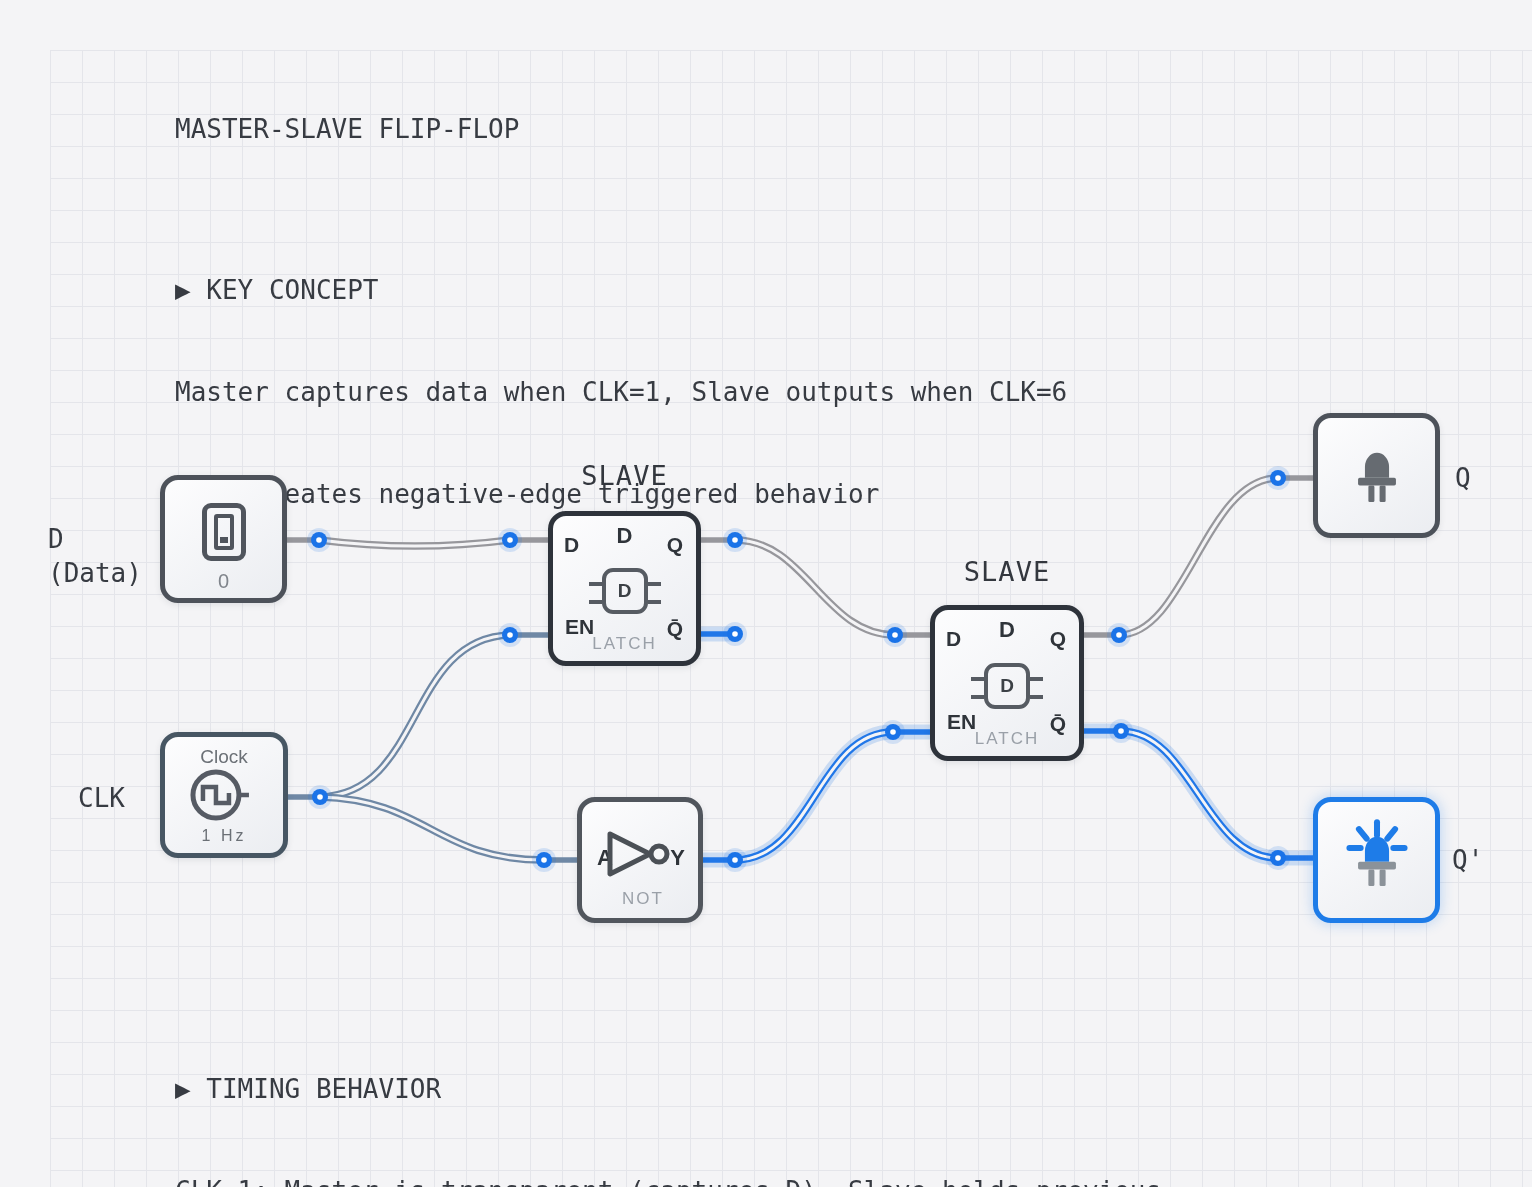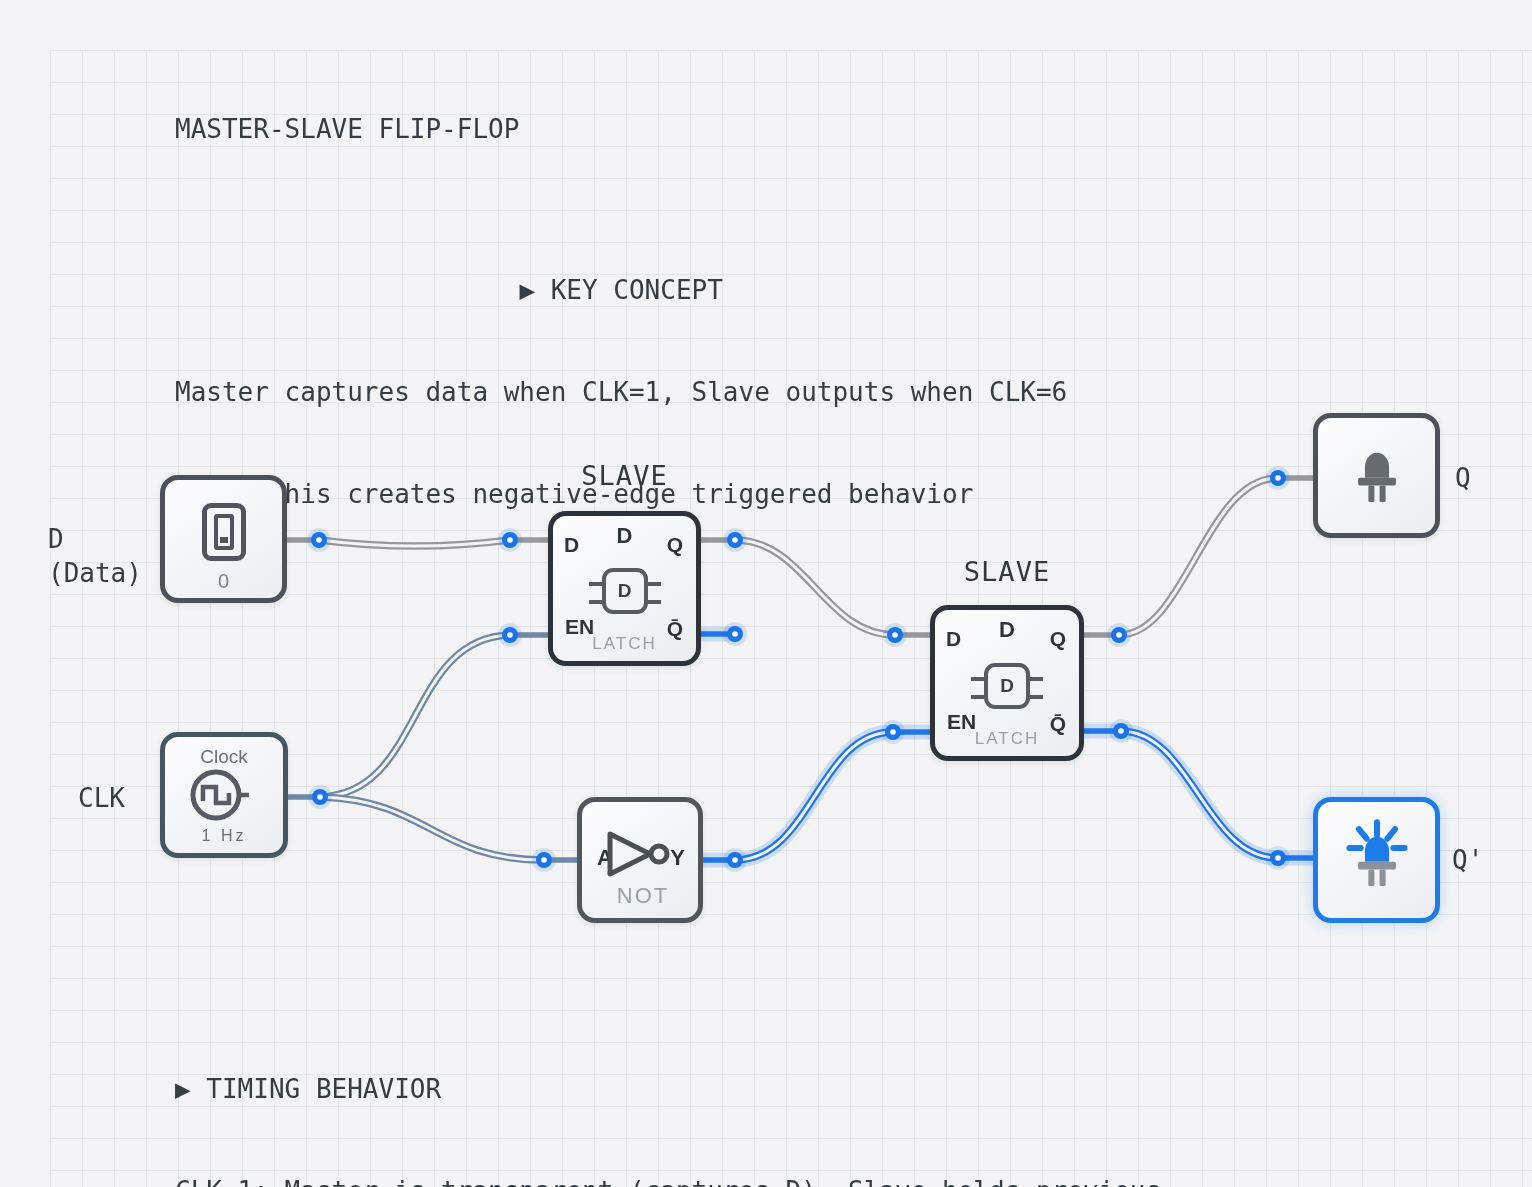--- a/index.html
+++ b/index.html
@@ -14,21 +14,21 @@
     background-image:
       linear-gradient(to right, #e4e5ea 1px, transparent 1px),
       linear-gradient(to bottom, #e4e5ea 1px, transparent 1px);
     background-size:32px 32px;
   }
   .wires { position:absolute; left:0; top:0; }
 
   
   .txt { position:absolute; color:#373b42; font-size:26px; line-height:34px; white-space:pre; }
   .title-block  { left:175px; top:44px; }
-  .key-block    { left:175px; top:205px;text-align:center; }
+  .key-block    { left:175px; top:205px; }
   .timing-block { left:175px; top:1004px; }
 
   .section-box {
     position:absolute; left:163px; top:349px; width:481px; height:63px;
     border:2.5px solid #9aa3dc; border-radius:12px;
     display:flex; align-items:center; justify-content:center;
     color:#373b42; font-size:26px;
   }
 
   .floating-label { position:absolute; color:#373b42; font-size:26px; line-height:34px; }
@@ -84,21 +84,21 @@
   .chip-stub { position:absolute; width:13px; height:4px; background:#565b62; }
   .st-l1 { left:-17px; top:10px; } .st-l2 { left:-17px; top:28px; }
   .st-r1 { right:-17px; top:10px; } .st-r2 { right:-17px; top:28px; }
 
   
   .not-a { position:absolute; left:15px; top:50%; transform:translateY(-58%);
            color:#2f343a; font-weight:bold; font-size:22px; }
   .not-y { position:absolute; right:13px; top:50%; transform:translateY(-58%);
            color:#2f343a; font-weight:bold; font-size:22px; }
   .not-type { position:absolute; bottom:9px; left:0; right:0; text-align:center;
-              color:#9aa0a8; font-size:22px; letter-spacing:2px;padding-left:6px; }
+              color:#9aa0a8; font-size:17px; letter-spacing:2px;padding-left:6px; }
   .not-glyph { position:absolute; left:50%; top:46%; transform:translate(-50%,-50%); }
 
   
   .led-svg { position:absolute; left:50%; top:50%; transform:translate(-50%,-52%); }
   .led-off .led-dome, .led-off .led-flange, .led-off .led-leg { fill:#666b71; }
   .led-off .led-ray { display:none; }
   .led-on .led-dome { fill:#1e7ce8; }
   .led-on .led-flange, .led-on .led-leg { fill:#8b9299; }
   .led-on .led-ray { stroke:#1e7ce8; }
 

